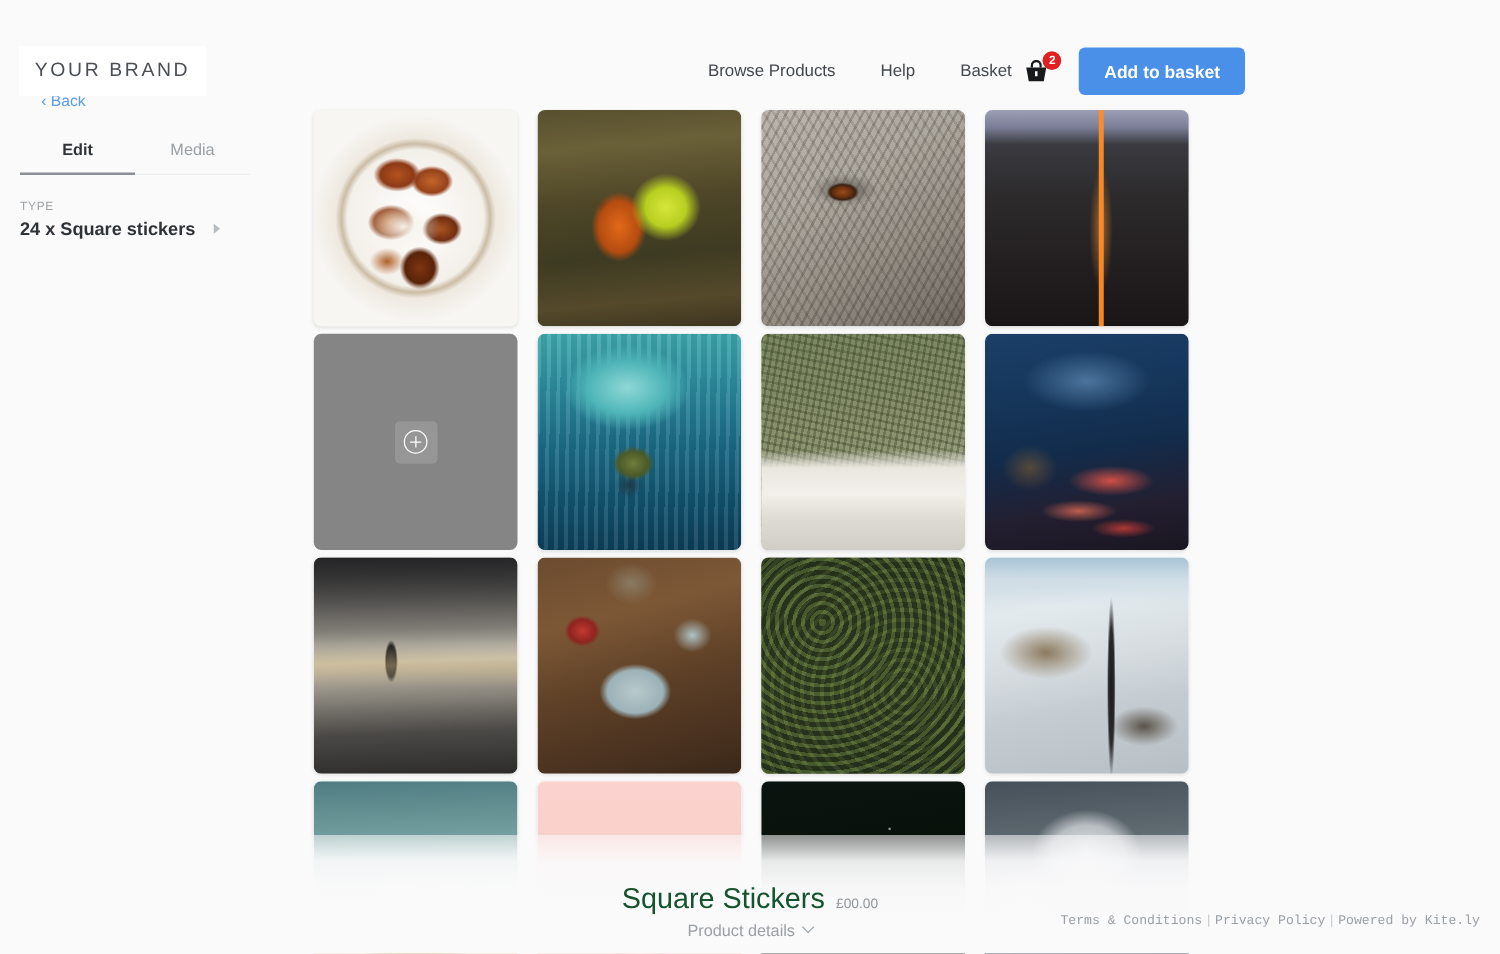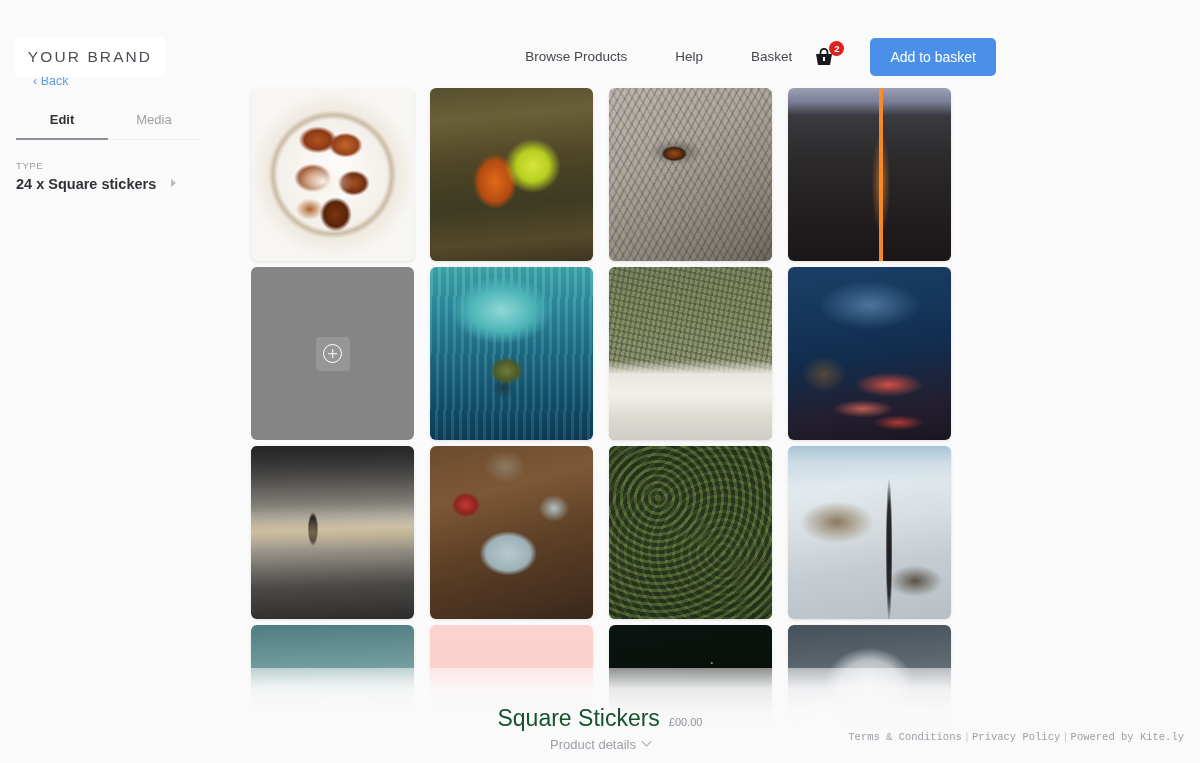--- a/index.html
+++ b/index.html
@@ -46,21 +46,21 @@
     font-weight: 400;
     white-space: nowrap;
   }
 
   .nav {
     position: absolute;
     right: 16px;
     top: 14px;
     display: flex;
     align-items: center;
-    gap: 12px;
+    gap: 0;
     height: 40px;
   }
   .nav-link {
     font-size: 13.5px;
     color: #43484e;
     text-decoration: none;
     padding: 0 18px;
     line-height: 40px;
     white-space: nowrap;
     cursor: pointer;
@@ -96,21 +96,21 @@
   }
 
   .add-basket-btn {
     background: #4a90e8;
     color: #fff;
     border: none;
     border-radius: 5px;
     height: 38px;
     padding: 0 20px;
     font-size: 14px;
-    font-weight: 400;
+    font-weight: 700;
     font-family: "Liberation Sans", sans-serif;
     cursor: pointer;
     white-space: nowrap;
   }
 
   
   .sidebar {
     position: absolute;
     left: 0;
     top: 58px;

